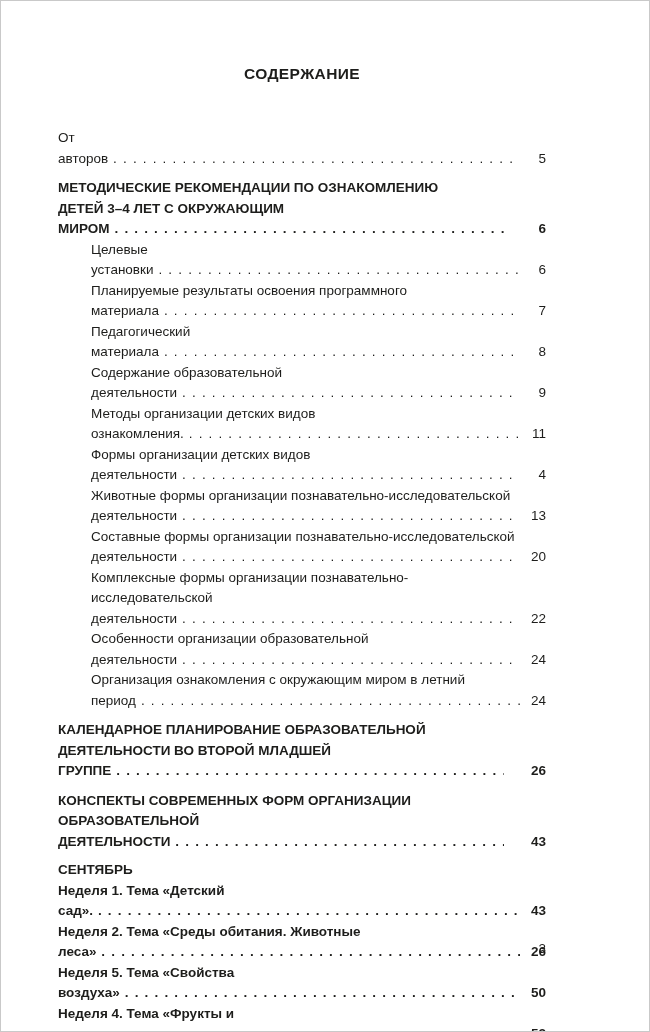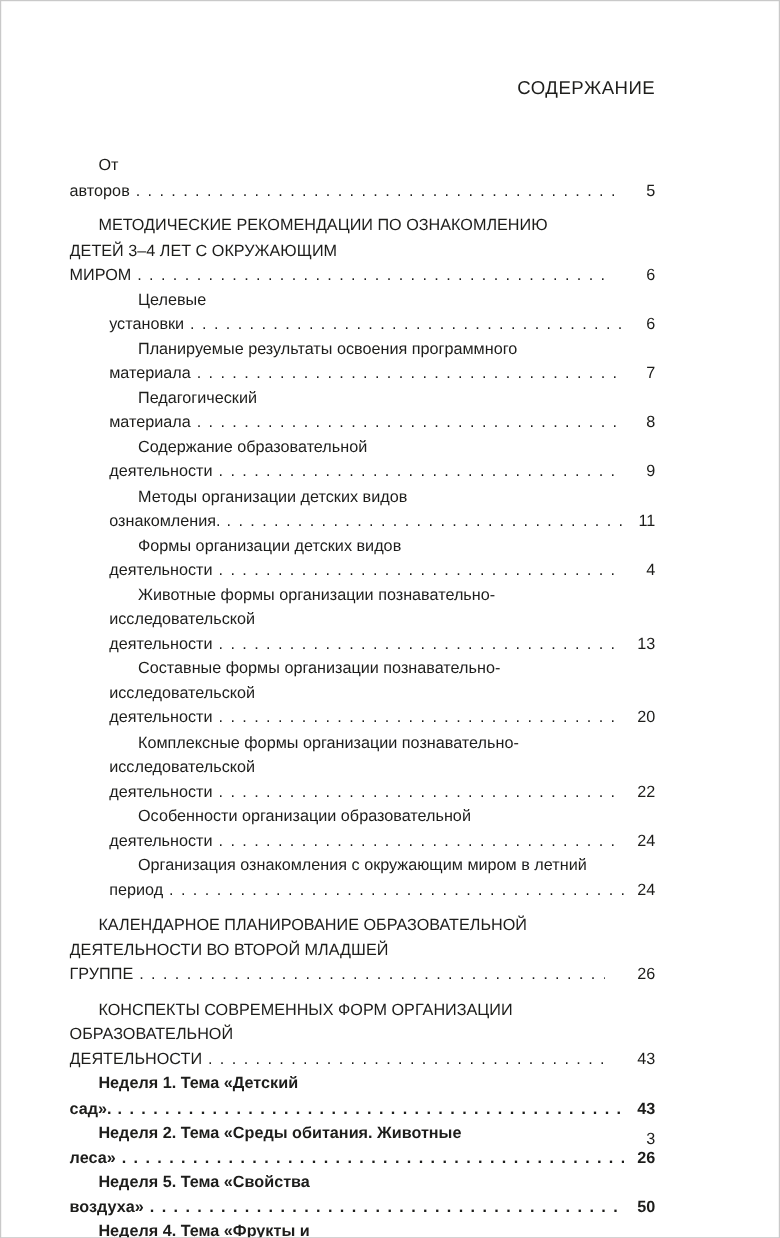--- a/index.html
+++ b/index.html
@@ -19,37 +19,37 @@
     overflow: hidden;
   }
   .content {
     position: absolute;
     left: 57px;
     top: 0;
     width: 488px;
   }
   .title {
     margin-top: 64px;
-    text-align: right;
+    text-align: center;
     font-size: 15.5px;
-    font-weight: 400;
+    font-weight: 700;
     letter-spacing: 0.4px;
     line-height: 17px;
   }
   .toc {
     margin-top: 46px;
     font-size: 13.5px;
     line-height: 20.5px;
   }
   .row { display: flex; align-items: flex-end; }
   .row .txt { flex: 1 1 auto; min-width: 0; overflow: hidden; }
-  .row .lbl { white-space: pre-wrap; margin-left: 24px; }
+  .row .lbl { white-space: pre-wrap; }
   .row .dots { white-space: nowrap; letter-spacing: 1.2px; }
   .row .pg { flex: 0 0 auto; width: 26px; text-align: right; padding-left: 2px; }
-  .t-part  { font-weight: 400; margin-top: 9px; gap: 16px; }
+  .t-part  { font-weight: 700; margin-top: 9px; gap: 16px; }
   .t-month { font-weight: 700; margin-top: 8px; }
   .t-week  { font-weight: 700; }
   .t-sub .txt { padding-left: 33px; }
   .footer-num {
     position: absolute;
     top: 940px;
     right: 103px;
     font-size: 13.5px;
     line-height: 16px;
   }
@@ -121,20 +121,23 @@
         <div class="row t-part">
           <div class="txt"><span class="lbl">КАЛЕНДАРНОЕ ПЛАНИРОВАНИЕ ОБРАЗОВАТЕЛЬНОЙ
 ДЕЯТЕЛЬНОСТИ ВО ВТОРОЙ МЛАДШЕЙ ГРУППЕ</span><span class="dots">&nbsp;. . . . . . . . . . . . . . . . . . . . . . . . . . . . . . . . . . . . . . . . . . . . . . . . . . . . . . . . . . . . . . . . . . . . . . . . . . . . . . . . </span></div>
           <div class="pg">26</div>
         </div>
         <div class="row t-part">
           <div class="txt"><span class="lbl">КОНСПЕКТЫ СОВРЕМЕННЫХ ФОРМ ОРГАНИЗАЦИИ
 ОБРАЗОВАТЕЛЬНОЙ ДЕЯТЕЛЬНОСТИ</span><span class="dots">&nbsp;. . . . . . . . . . . . . . . . . . . . . . . . . . . . . . . . . . . . . . . . . . . . . . . . . . . . . . . . . . . . . . . . . . . . . . . . . . . . . . . . </span></div>
           <div class="pg">43</div>
         </div>
+        <div class="row t-month">
+          <div class="txt"><span class="lbl">СЕНТЯБРЬ</span></div>
+        </div>
         <div class="row t-week">
           <div class="txt"><span class="lbl">Неделя 1. Тема «Детский сад».</span><span class="dots">&nbsp;. . . . . . . . . . . . . . . . . . . . . . . . . . . . . . . . . . . . . . . . . . . . . . . . . . . . . . . . . . . . . . . . . . . . . . . . . . . . . . . . </span></div>
           <div class="pg">43</div>
         </div>
         <div class="row t-week">
           <div class="txt"><span class="lbl">Неделя 2. Тема «Среды обитания. Животные леса»</span><span class="dots">&nbsp;. . . . . . . . . . . . . . . . . . . . . . . . . . . . . . . . . . . . . . . . . . . . . . . . . . . . . . . . . . . . . . . . . . . . . . . . . . . . . . . . </span></div>
           <div class="pg">26</div>
         </div>
         <div class="row t-week">
           <div class="txt"><span class="lbl">Неделя 5. Тема «Свойства воздуха»</span><span class="dots">&nbsp;. . . . . . . . . . . . . . . . . . . . . . . . . . . . . . . . . . . . . . . . . . . . . . . . . . . . . . . . . . . . . . . . . . . . . . . . . . . . . . . . </span></div>

